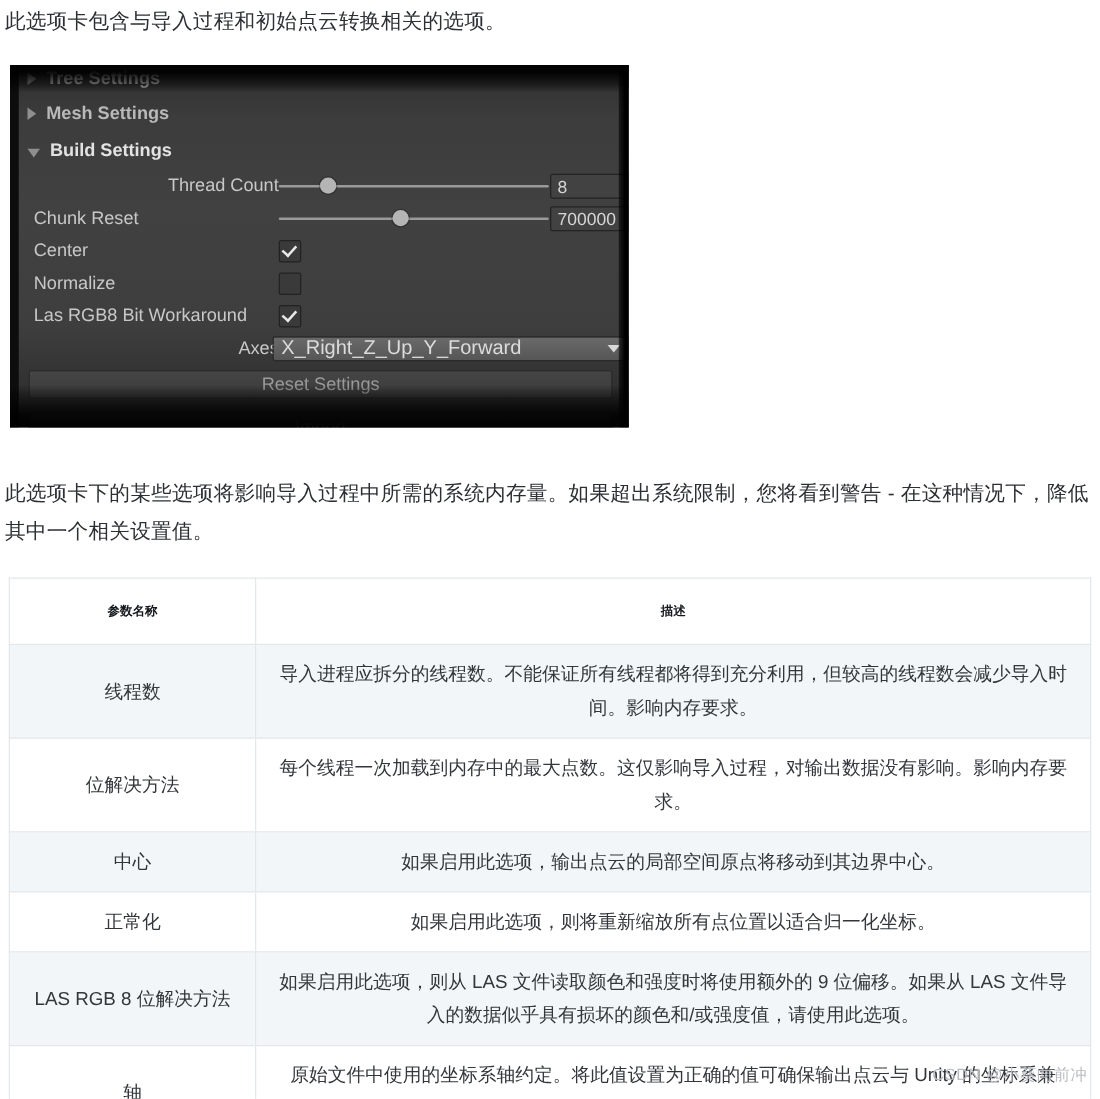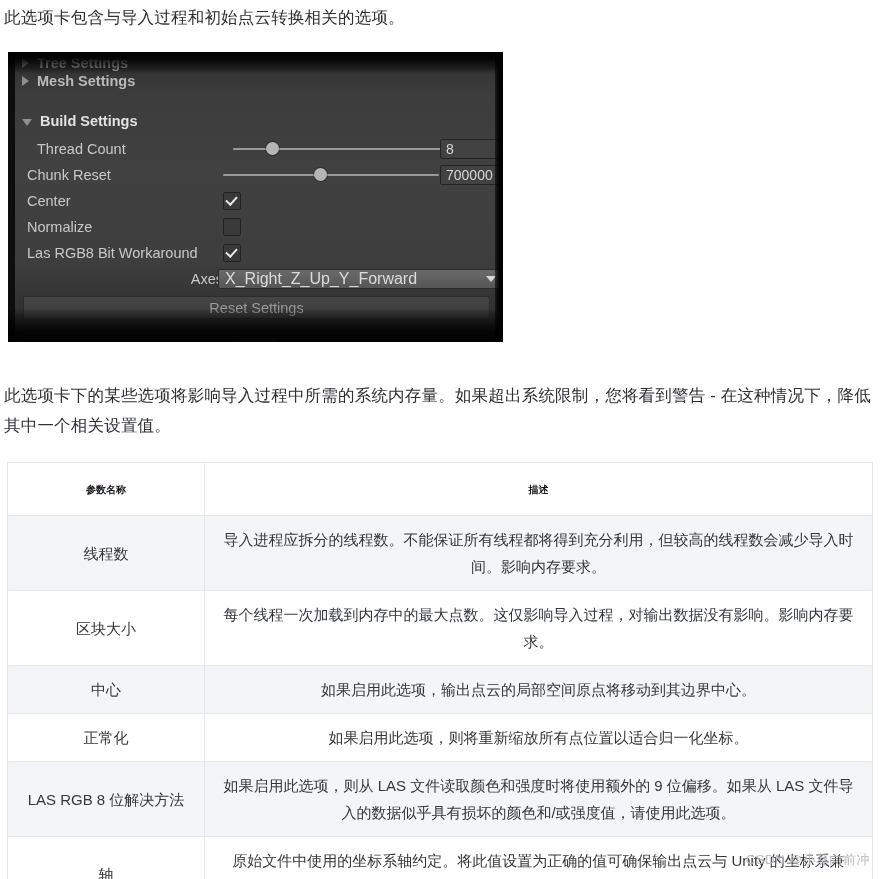--- a/index.html
+++ b/index.html
@@ -268,32 +268,32 @@
 <div class="para" id="intro-paragraph">此选项卡包含与导入过程和初始点云转换相关的选项。</div>
 
 <div class="unity-shot">
   <div class="unity-inner">
 
     <div class="u-row u-foldout" style="top:-2px;">
       <span class="tri tri-right"></span>
       <span>Tree Settings</span>
     </div>
 
-    <div class="u-row u-foldout" style="top:16px;">
+    <div class="u-row u-foldout" style="top:26px;">
       <span class="tri tri-right"></span>
       <span>Mesh Settings</span>
     </div>
 
     <div class="u-row u-foldout" style="top:56px;color:#e2e2e2;">
       <span class="tri tri-down"></span>
       <span>Build Settings</span>
     </div>
 
     <div class="u-row" style="top:84px;">
-      <span class="u-label" style="padding-left:21px;">Thread Count</span>
+      <span class="u-label" style="padding-left:11px;text-align:right;">Thread Count</span>
       <span class="slider-wrap">
         <span class="slider-track"></span>
         <span class="slider-knob" id="knob-thread" style="left: calc(18% - 6px);"></span>
       </span>
       <span class="numfield">8</span>
     </div>
 
     <div class="u-row" style="top:110px;">
       <span class="u-label" style="padding-left:11px;">Chunk Reset</span>
       <span class="slider-wrap">
@@ -349,21 +349,21 @@
       <th class="col-name">参数名称</th>
       <th>描述</th>
     </tr>
   </thead>
   <tbody>
     <tr>
       <td class="cell-name col-name">线程数</td>
       <td class="cell-desc">导入进程应拆分的线程数。不能保证所有线程都将得到充分利用，但较高的线程数会减少导入时间。影响内存要求。</td>
     </tr>
     <tr>
-      <td class="cell-name col-name">区块大小</td>
+      <td class="cell-name col-name">位解决方法</td>
       <td class="cell-desc">每个线程一次加载到内存中的最大点数。这仅影响导入过程，对输出数据没有影响。影响内存要求。</td>
     </tr>
     <tr>
       <td class="cell-name col-name">中心</td>
       <td class="cell-desc">如果启用此选项，输出点云的局部空间原点将移动到其边界中心。</td>
     </tr>
     <tr>
       <td class="cell-name col-name">正常化</td>
       <td class="cell-desc">如果启用此选项，则将重新缩放所有点位置以适合归一化坐标。</td>
     </tr>

